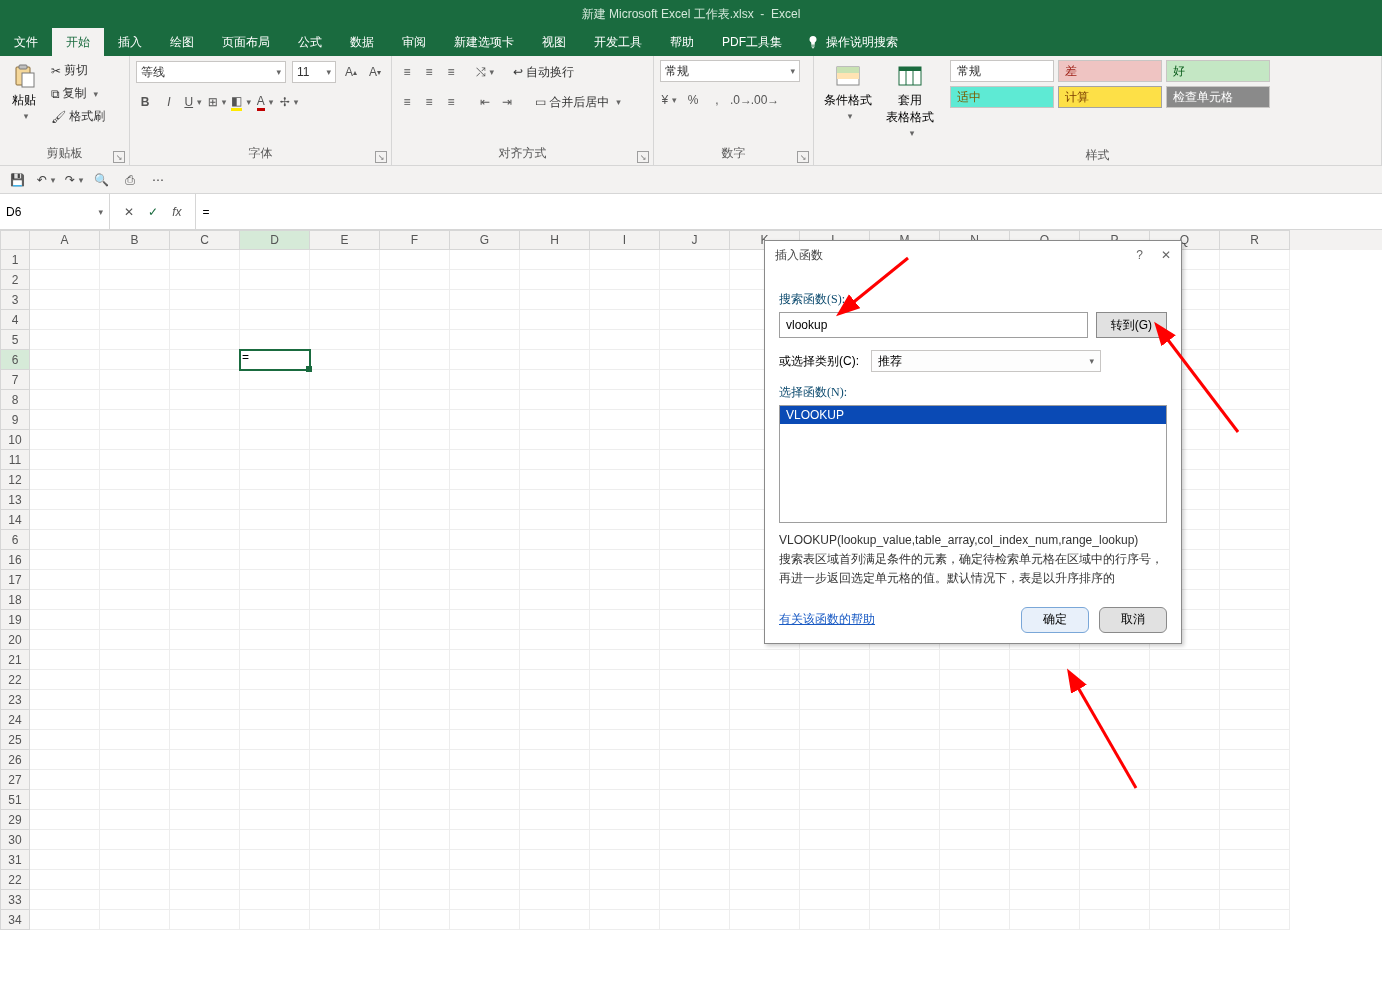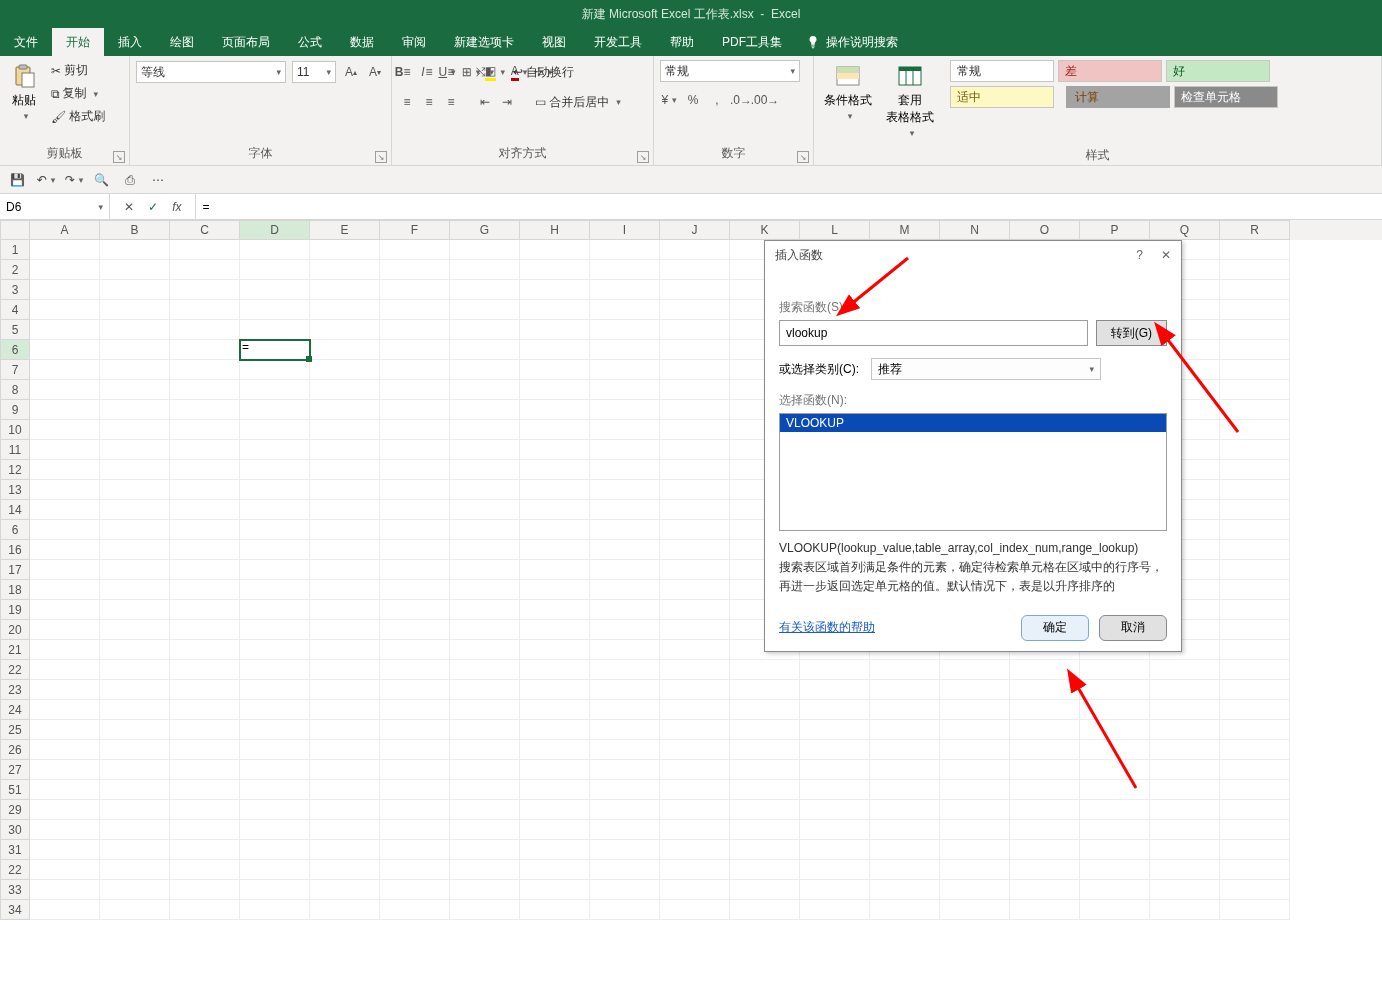--- a/index.html
+++ b/index.html
@@ -23,28 +23,28 @@
 .big-btn .ic { width:28px; height:28px; display:flex; align-items:center; justify-content:center;}
 .small-row { display:flex; align-items:center; gap:6px; height:24px;}
 .small-btn { display:flex; align-items:center; gap:3px; padding:2px 3px; cursor:pointer; font-size:12px; color:#333;}
 .combo { border:1px solid #c8c6c4; background:#fff; height:22px; display:flex; align-items:center; justify-content:space-between; padding:0 4px; font-size:12px; color:#333;}
 .drop { color:#666; font-size:9px; padding-left:4px;}
 .icon-sq { width:18px; height:18px; display:flex; align-items:center; justify-content:center; color:#555; border:1px solid transparent; cursor:pointer;}
 .style-cell { width:104px; height:22px; border:1px solid #c8c6c4; display:flex; align-items:center; padding:0 6px; font-size:12px;}
 .style-cell.normal { background:#fff; color:#333;}
 .style-cell.bad { background:#efc4c2; color:#9c1e14;}
 .style-cell.good { background:#c4e7c4; color:#0d5f1e;}
-.style-cell.mid { background:#fef9c3; color:#7a5e00;}
-.style-cell.calc { background:#a3a3a3; color:#7a3d00; border:3px solid #a3a3a3;margin-left:8px;}
+.style-cell.mid { background:#5eead4; color:#7a5e00;}
+.style-cell.calc { background:#fde047; color:#7a3d00; border:1px solid #a3a3a3;}
 .style-cell.check { background:#8a8a8a; color:#fff;}
 
 .qat { height:28px; background:#f3f2f1; border-bottom:1px solid #d6d6d6; display:flex; align-items:center; gap:12px; padding:0 10px;}
 .qat .ic { color:#404040; width:16px; height:16px; display:inline-flex; align-items:center; justify-content:center; cursor:pointer;}
 
-.formula-bar { height:26px; background:#fff; border-bottom:1px solid #d6d6d6; display:flex; align-items:stretch;}
+.formula-bar { height:36px; background:#fff; border-bottom:1px solid #d6d6d6; display:flex; align-items:stretch;}
 .name-box { width:110px; border-right:1px solid #d6d6d6; display:flex; align-items:center; justify-content:space-between; padding:0 6px; font-size:12px; background:#fff;}
 .fb-btns { display:flex; align-items:center; gap:14px; padding:0 14px; border-right:1px solid #d6d6d6;}
 .fb-btns span { cursor:pointer; color:#555; font-family:"Segoe UI Symbol",sans-serif;}
 .fx { font-style:italic; font-size:12px;}
 .fb-input { flex:1; display:flex; align-items:center; padding:0 6px; font-size:12px;}
 
 .grid-area { position:relative; height:calc(984px - 28px - 28px - 110px - 28px - 26px); overflow:hidden;}
 .col-headers { display:flex; position:sticky; top:0; background:#f3f2f1;}
 .corner { width:30px; height:20px; border:1px solid #d6d6d6; background:#f3f2f1;}
 .col-h { width:70px; height:20px; border:1px solid #d6d6d6; border-left:none; display:flex; align-items:center; justify-content:center; color:#555; background:#f3f2f1; font-size:12px;}
@@ -54,21 +54,21 @@
 .row-h { width:30px; border:1px solid #d6d6d6; border-top:none; display:flex; align-items:center; justify-content:center; color:#555; background:#f3f2f1; font-size:12px;}
 .row-h.sel { background:#d6ead8;}
 .cell { width:70px; border-right:1px solid #ededed; border-bottom:1px solid #ededed; background:#fff; font-size:12px; padding:0 2px;}
 .cell.active { outline:2px solid #1a6b3f; outline-offset:-1px; z-index:2; position:relative; background:#fff;}
 .cell.active::after { content:""; position:absolute; right:-3px; bottom:-3px; width:6px; height:6px; background:#1a6b3f;}
 
 .dialog { position:absolute; left:764px; top:240px; width:418px; background:#fff; border:1px solid #8a8a8a; box-shadow:2px 2px 4px rgba(0,0,0,0.2); font-size:12px; z-index:10;}
 .dlg-title { height:28px; display:flex; align-items:center; justify-content:space-between; padding:0 10px; color:#444;}
 .dlg-title .right { display:flex; gap:18px; color:#666;}
 .dlg-body { padding:8px 14px;}
-.dlg-label { color:#737373; margin:22px 0 4px;}
+.dlg-label { color:#0c4a6e; margin:14px 0 4px;font-family:Liberation Serif, serif;}
 .dlg-row { display:flex; gap:8px; align-items:center;}
 .dlg-input { flex:1; height:26px; border:1px solid #9e9e9e; padding:0 6px; font-size:12px;}
 .dlg-btn { height:26px; padding:0 14px; border:1px solid #8a8a8a; background:#e1e1e1; display:flex; align-items:center; cursor:pointer;}
 .dlg-combo { flex:1; height:22px; border:1px solid #c8c6c4; background:#fdfdfd; display:flex; align-items:center; justify-content:space-between; padding:0 6px;}
 .dlg-list { border:1px solid #9e9e9e; height:118px; margin-top:4px; background:#fff; overflow:auto;}
 .dlg-list-item { padding:2px 6px; color:#fff; background:#0a4ab5;}
 .dlg-desc { margin-top:8px; color:#333; line-height:1.6;}
 .dlg-sig { color:#333;}
 .dlg-foot { display:flex; justify-content:space-between; align-items:center; padding:10px 14px;}
 .dlg-link { color:#1a5bc4; text-decoration:underline; cursor:pointer;}
@@ -140,21 +140,21 @@
           </div>
       </div>
     </div>
     <div class="group-label">
         <span>剪贴板</span>
         <div class="dsn">↘</div>
       </div>
   </div>
 
   <div class="ribbon-group" style="width:262px;">
-    <div class="group-body" style="flex-direction:row;gap:6px;width:100%;">
+    <div class="group-body" style="flex-direction:column;gap:6px;width:100%;">
       <div class="small-row" style="width:100%;">
         <div class="combo" style="width:150px;">
             <span>等线</span>
             <span class="drop">▾</span>
           </div>
         <div class="combo" style="width:44px;">
             <span>11</span>
             <span class="drop">▾</span>
           </div>
         <div class="icon-sq">A<sup style="font-size:8px;">▴</sup></div>

